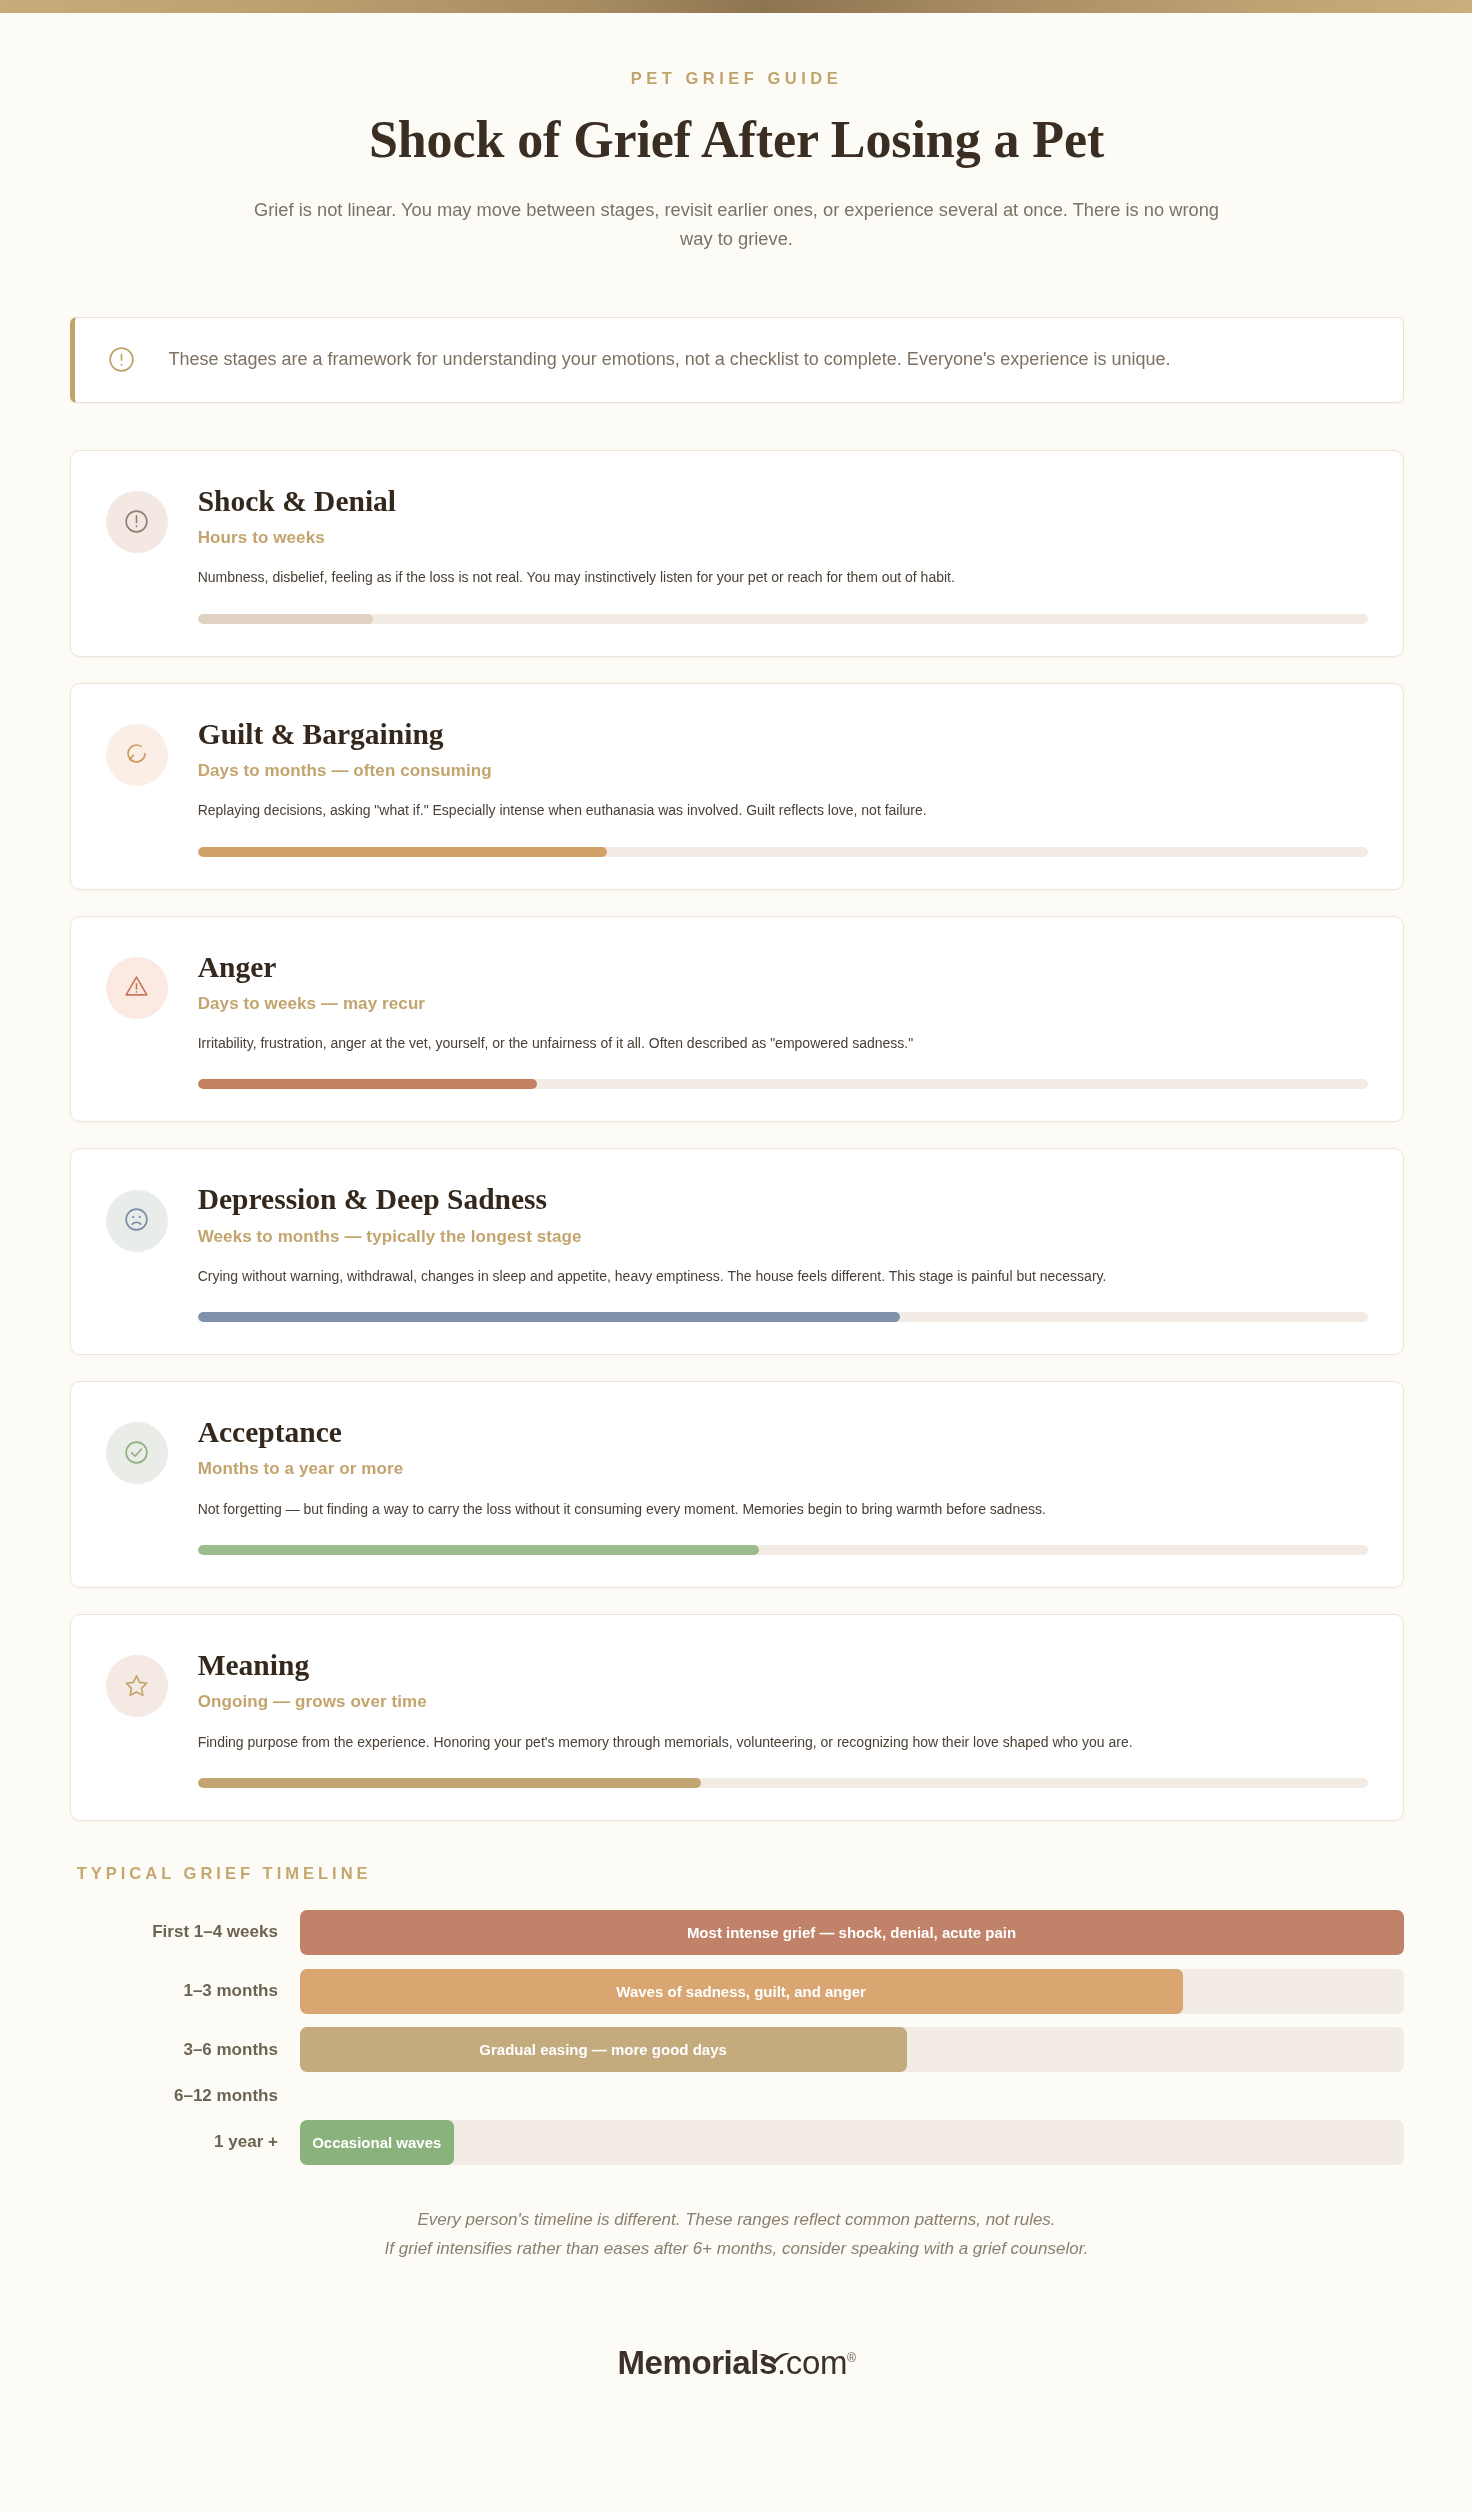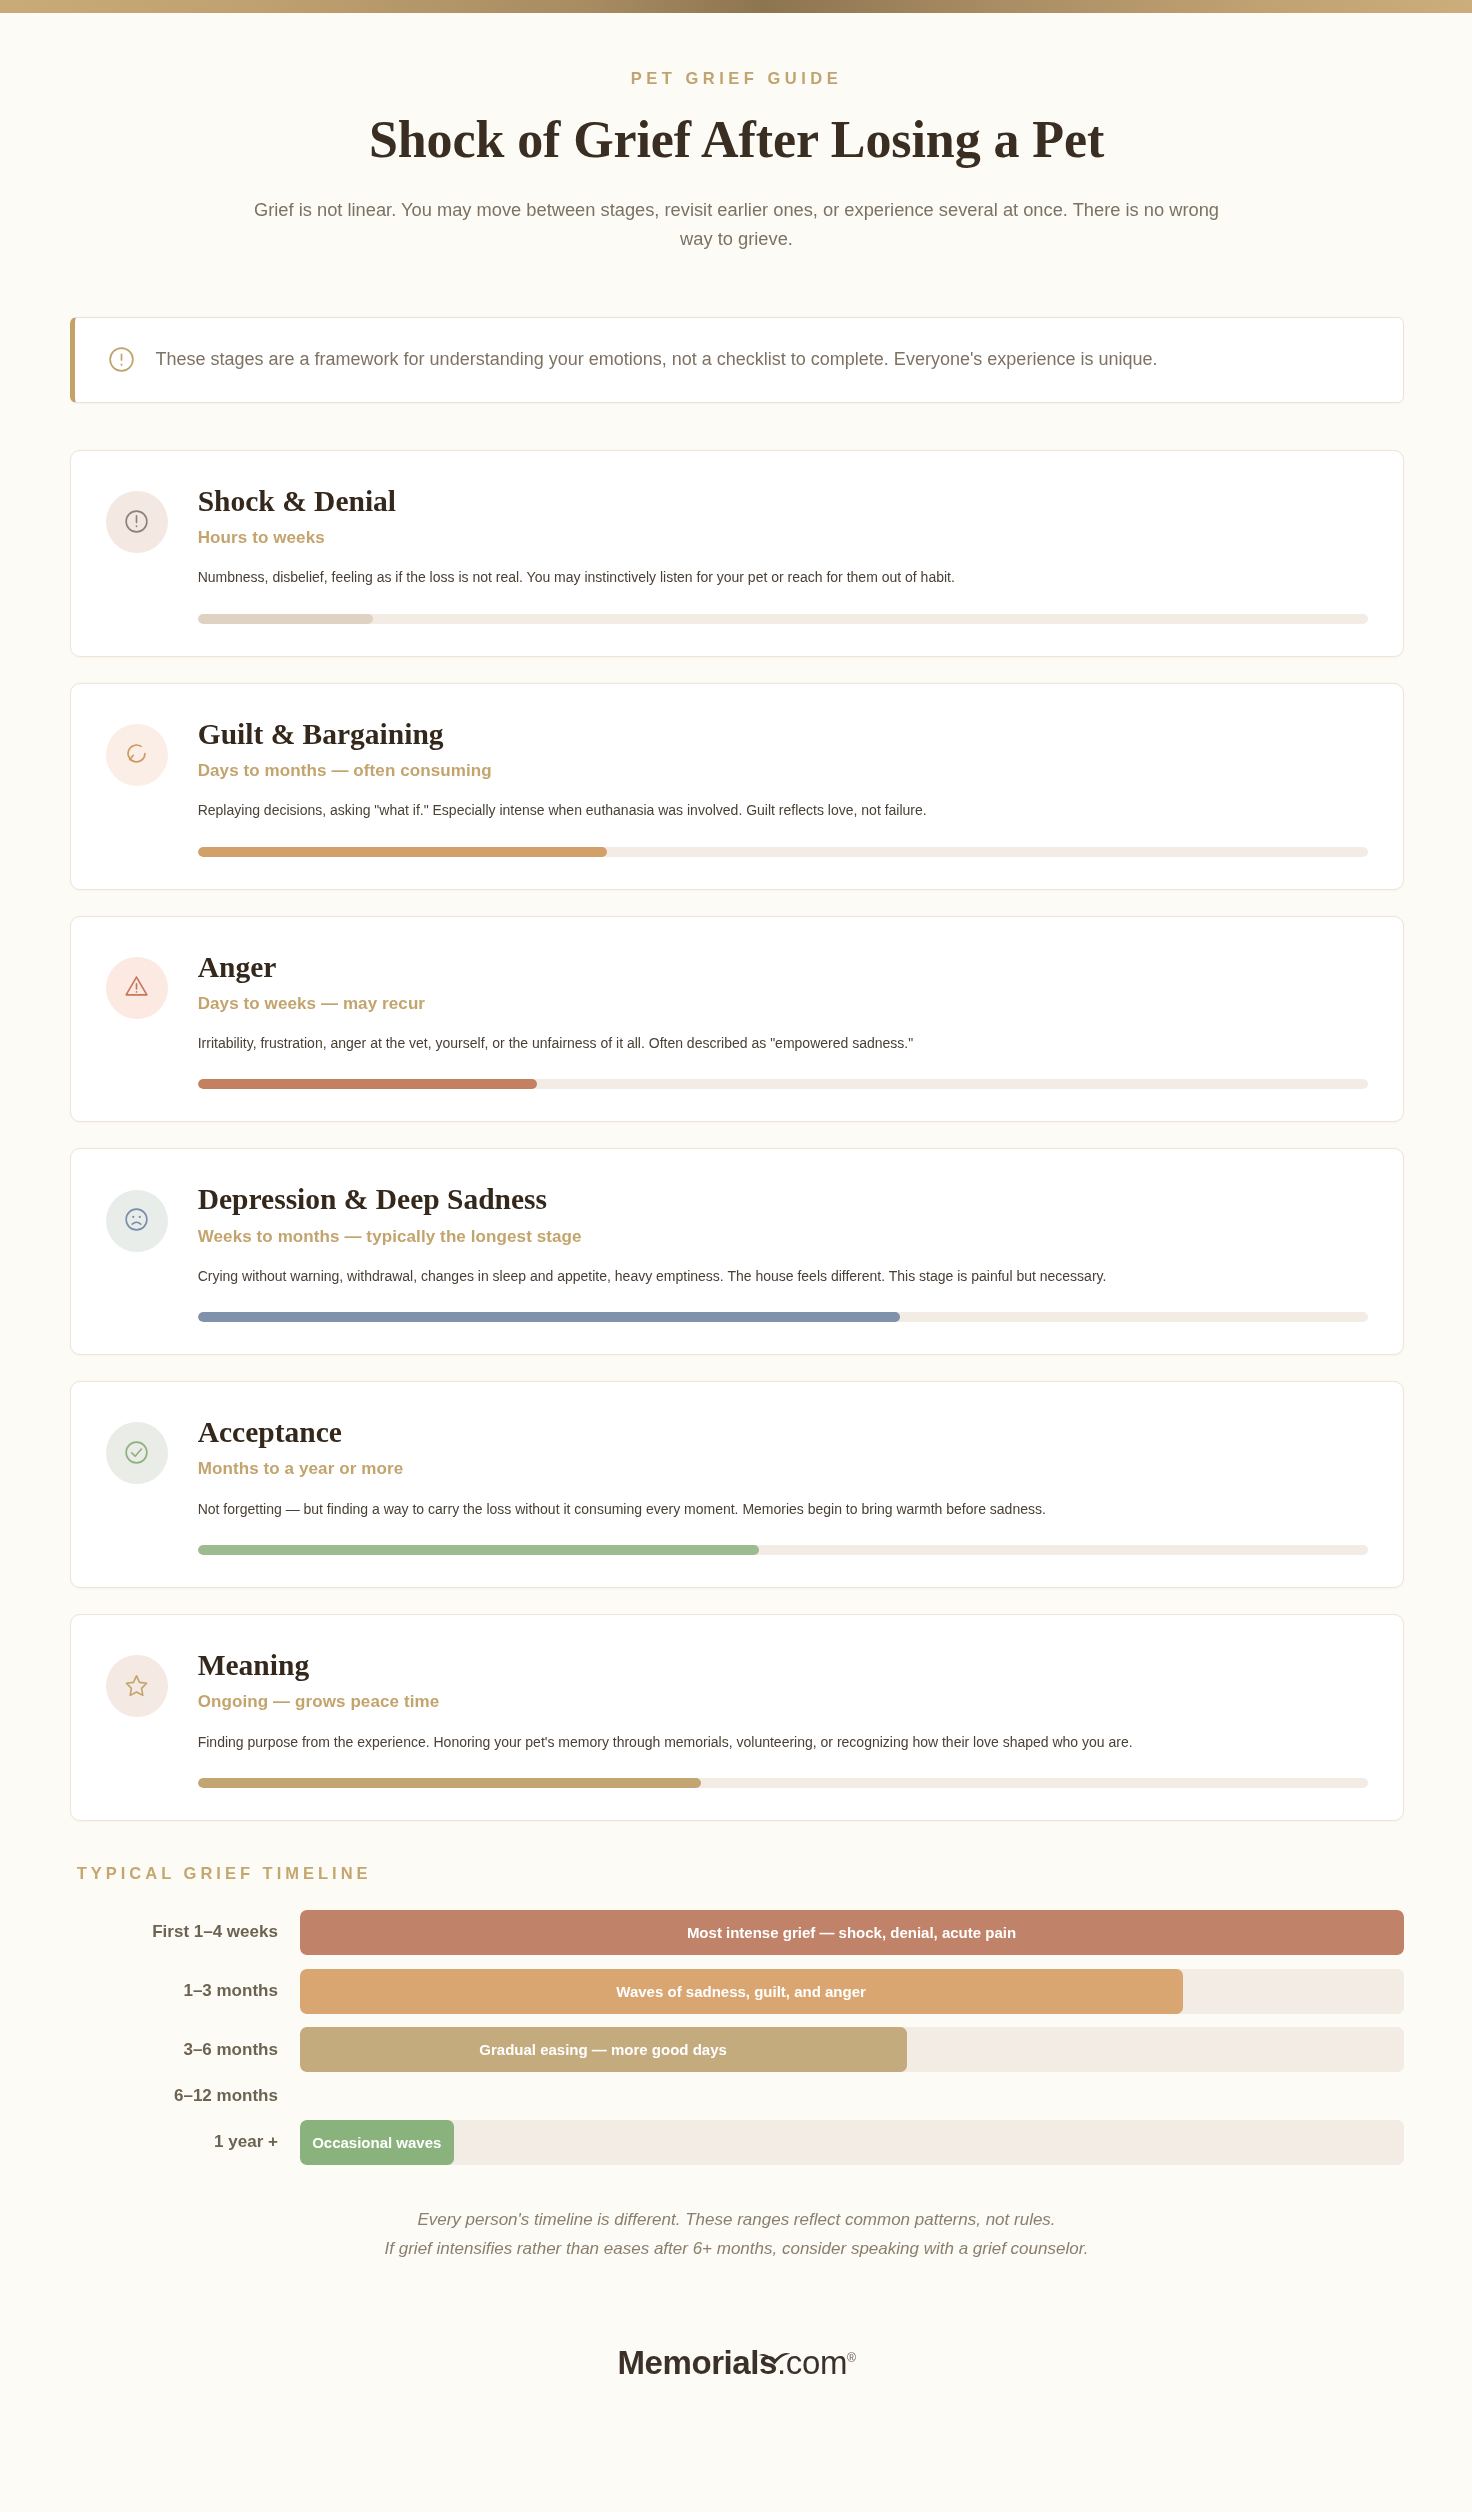--- a/index.html
+++ b/index.html
@@ -63,21 +63,21 @@
   }
 
   
   .notice-wrap {
     margin: 63px auto 0 auto;
     width: 1334px;
   }
   .notice {
     display: flex;
     align-items: center;
-    gap: 19px;
+    gap: 32px;
     background: #ffffff;
     border: 0.7px solid #ece2d5;
     border-left: 5px solid #c3a268;
     border-radius: 6.5px;
     padding: 27px 32px;
     box-shadow: 0 0.7px 1.4px rgba(120,100,70,.045);
   }
   .notice-icon {
     flex: 0 0 auto;
     width: 30px; height: 30px;
@@ -344,21 +344,21 @@
         </div>
       </div>
       <div class="card">
         <div class="badge" style="background:#f4e9e3">
           <span><svg width="27" height="27" viewBox="0 0 24 24" fill="none" stroke="#c2a46b" stroke-width="1.45" stroke-linecap="round" stroke-linejoin="round">
               <polygon points="12,3.4 14.7,9.2 21,10 16.5,14.5 17.6,20.8 12,17.8 6.4,20.8 7.5,14.5 3,10 9.3,9.2"></polygon>
             </svg></span>
         </div>
         <div class="card-body">
           <div class="stage-title">Meaning</div>
-          <div class="stage-duration">Ongoing — grows peace time</div>
+          <div class="stage-duration">Ongoing — grows over time</div>
           <div class="stage-desc">Finding purpose from the experience. Honoring your pet's memory through memorials, volunteering, or recognizing how their love shaped who you are.</div>
           <div class="track">
             <div class="fill" style="width:43%;background:#c3a571"></div>
           </div>
         </div>
       </div>
     </div>
 
   <div class="timeline">
     <div class="timeline-label">TYPICAL GRIEF TIMELINE</div>

